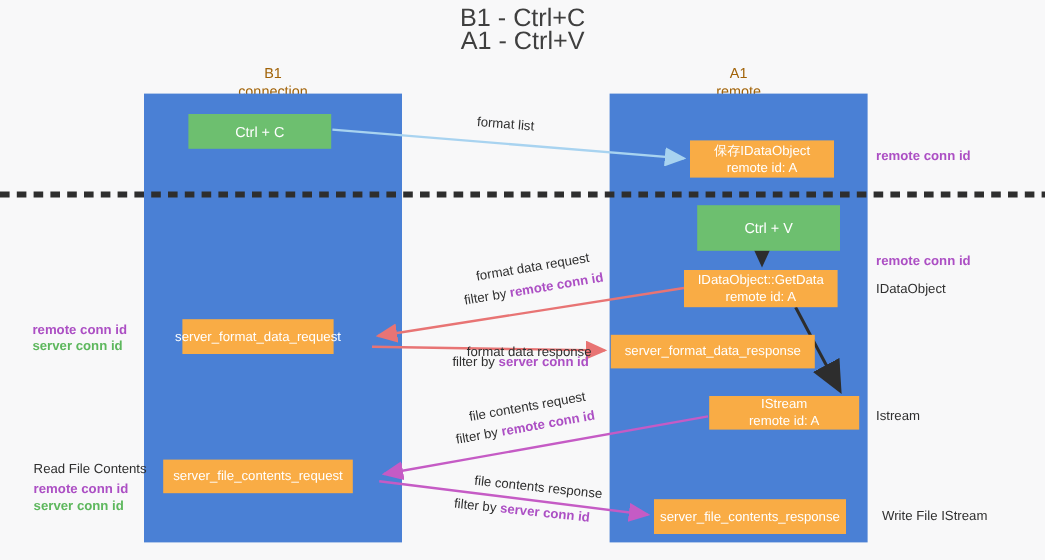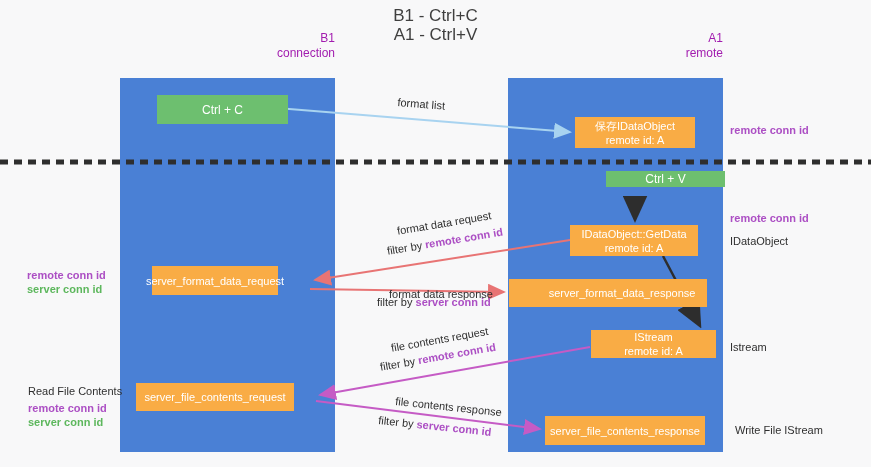--- a/index.html
+++ b/index.html
@@ -1,21 +1,21 @@
 <!DOCTYPE html>
 <html><head>
 <meta charset="utf-8">
 <style>
   html,body{margin:0;padding:0;background:#f8f8f9;}
   .canvas{position:relative;width:871px;height:467px;background:#f8f8f9;overflow:hidden;
           font-family:"Liberation Sans","DejaVu Sans",sans-serif;color:#3a3a3a;}
   .title{position:absolute;left:0;top:6px;width:871px;text-align:center;
-         font-size:17px;line-height:19px;color:#3f3f3f;}
-  .col-header{position:absolute;top:31px;width:215px;text-align:right;
-              font-size:12px;line-height:15px;color:#a21caf;}
+         font-size:21px;line-height:19px;color:#3f3f3f;}
+  .col-header{position:absolute;top:54px;width:215px;text-align:center;
+              font-size:12px;line-height:15px;color:#a16207;}
   .column{position:absolute;top:78px;width:215px;height:374px;background:#4a80d5;}
   .col-left{left:120px;}
   .col-right{left:508px;}
   .arrows{position:absolute;left:0;top:0;z-index:2;}
   .box{position:absolute;z-index:3;display:flex;flex-direction:column;justify-content:center;
        align-items:center;text-align:center;color:#ffffff;font-size:11px;line-height:14px;}
   .box.orange{background:#f9ac45;}
   .box.green{background:#6dbf6f;font-size:12px;}
   .lbl{position:absolute;z-index:4;font-size:11px;white-space:nowrap;color:#3a3a3a;}
   .rot{transform-origin:0 0;}
@@ -64,43 +64,43 @@
     <line x1="0" y1="162" x2="871" y2="162" stroke="#2e2e2e" stroke-width="5" stroke-dasharray="8 6"></line>
     <line x1="277" y1="108" x2="570" y2="132" stroke="#a8d3f0" stroke-width="2" marker-end="url(#ah-blue)"></line>
     <line x1="635" y1="199" x2="635" y2="218" stroke="#2d2d2d" stroke-width="2.5" marker-end="url(#ah-black)"></line>
     <line x1="570" y1="240" x2="315" y2="280" stroke="#e87474" stroke-width="2" marker-end="url(#ah-red)"></line>
     <line x1="310" y1="289" x2="504" y2="292" stroke="#e87474" stroke-width="2" marker-end="url(#ah-red)"></line>
     <line x1="663" y1="256" x2="699" y2="324" stroke="#2d2d2d" stroke-width="2.5" marker-end="url(#ah-black)"></line>
     <line x1="590" y1="347" x2="320" y2="395" stroke="#c55bc5" stroke-width="2" marker-end="url(#ah-magenta)"></line>
     <line x1="316" y1="401" x2="540" y2="429" stroke="#c55bc5" stroke-width="2" marker-end="url(#ah-magenta)"></line>
   </svg>
 
-  <div class="box green" style="left:157px;top:95px;width:131px;height:29px;">
+  <div class="box green" style="left:157px;top:95px;width:119px;height:29px;">
     <span>Ctrl + C</span>
   </div>
 
   <div class="box orange" style="left:575px;top:117px;width:120px;height:31px;">
     <span>保存IDataObject</span>
     <span>remote id: A</span>
   </div>
 
-  <div class="box green" style="left:606px;top:171px;width:119px;height:16px;">
+  <div class="box green" style="left:581px;top:171px;width:119px;height:38px;">
     <span>Ctrl + V</span>
   </div>
 
   <div class="box orange" style="left:570px;top:225px;width:128px;height:31px;">
     <span>IDataObject::GetData</span>
     <span>remote id: A</span>
   </div>
 
   <div class="box orange" style="left:152px;top:266px;width:126px;height:29px;">
     <span>server_format_data_request</span>
   </div>
 
-  <div class="box orange" style="left:509px;top:279px;width:170px;height:28px;padding-left:28px;">
+  <div class="box orange" style="left:509px;top:279px;width:170px;height:28px;">
     <span>server_format_data_response</span>
   </div>
 
   <div class="box orange" style="left:591px;top:330px;width:125px;height:28px;">
     <span>IStream</span>
     <span>remote id: A</span>
   </div>
 
   <div class="box orange" style="left:136px;top:383px;width:158px;height:28px;">
     <span>server_file_contents_request</span>

